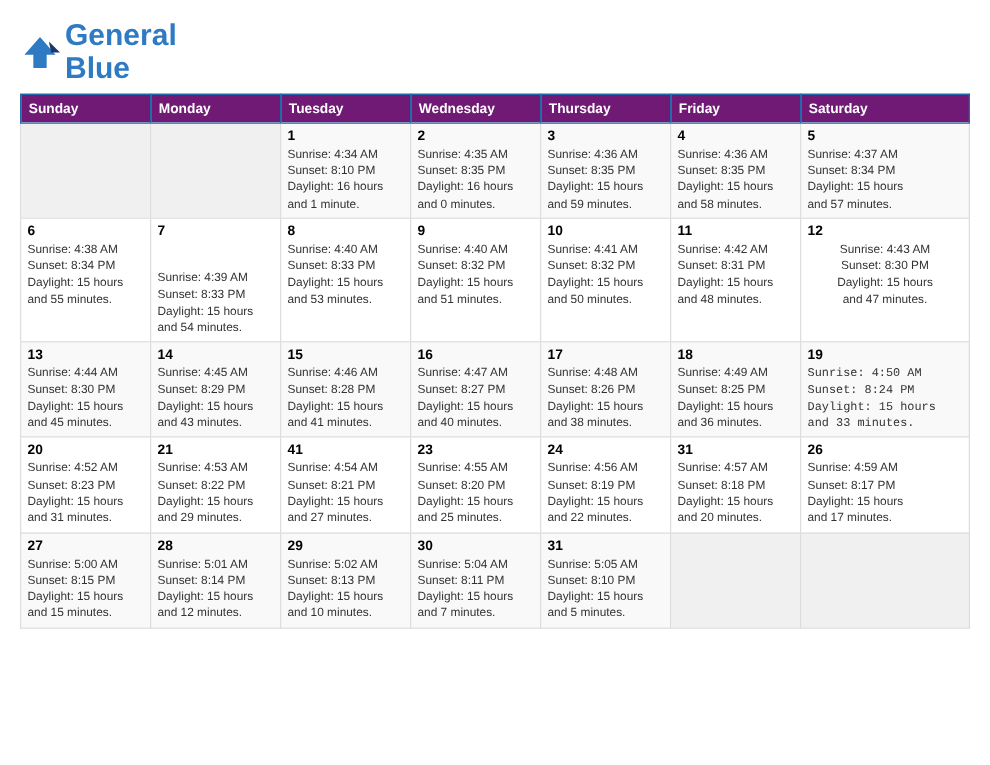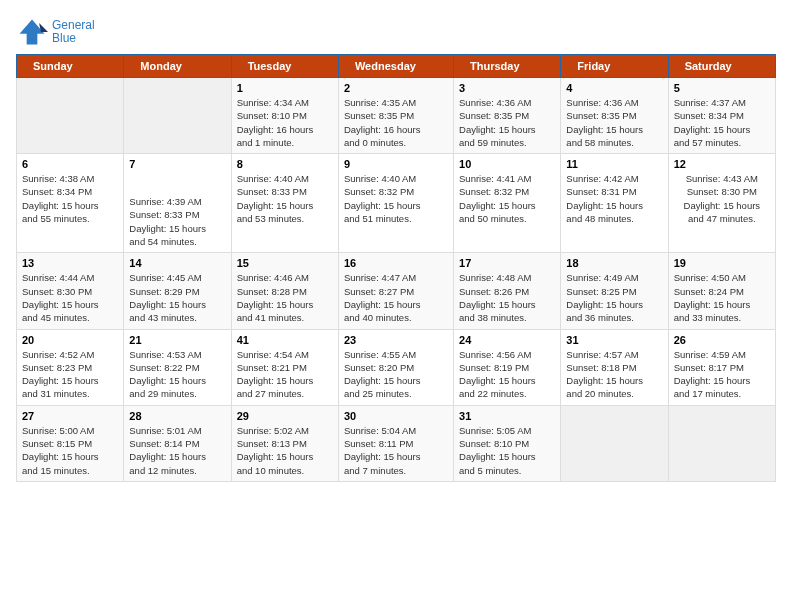--- a/index.html
+++ b/index.html
@@ -15,22 +15,22 @@
       justify-content: space-between;
       align-items: flex-start;
       margin-bottom: 6px;
     }
     .logo {
       display: flex;
       align-items: center;
       gap: 4px;
     }
     .logo-text {
-      font-size: 12px;
-      font-weight: normal;
+      font-size: 24px;
+      font-weight: bold;
       color: #1a3a6b;
       line-height: 1.1;
     }
     .logo-text span {
       color: #2e7bc4;
     }
     .logo-icon {
       width: 32px;
       height: 32px;
     }
@@ -45,24 +45,24 @@
     .subtitle {
       font-size: 13px;
       color: #333;
     }
     table {
       width: 100%;
       border-collapse: collapse;
       font-size: 10px;
     }
     thead tr th {
-      background-color: #c2410c;
+      background-color: #701a75;
       color: white;
       text-align: left;
-      padding: 5px 16px;
+      padding: 5px 6px;
       font-size: 11px;
       font-weight: bold;
       border: 1px solid #2267a8;
     }
     tbody tr {
       border-bottom: 1px solid #ccc;
     }
     tbody tr td {
       vertical-align: top;
       padding: 4px 5px;
@@ -256,21 +256,21 @@
         </td>
         <td>
           <span class="day-num">18</span>
           <div class="day-detail" style="white-space: pre-line;">Sunrise: 4:49 AM
 Sunset: 8:25 PM
 Daylight: 15 hours
 and 36 minutes.</div>
         </td>
         <td>
           <span class="day-num">19</span>
-          <div class="day-detail" style="white-space: pre-line;">Sunrise: 4:50 AM
+          <div class="day-detail" style="white-space: pre-line; font-family: Liberation Mono, monospace;">Sunrise: 4:50 AM
 Sunset: 8:24 PM
 Daylight: 15 hours
 and 33 minutes.</div>
         </td>
       </tr>
       <tr>
         <td>
           <span class="day-num">20</span>
           <div class="day-detail" style="white-space: pre-line;">Sunrise: 4:52 AM
 Sunset: 8:23 PM

